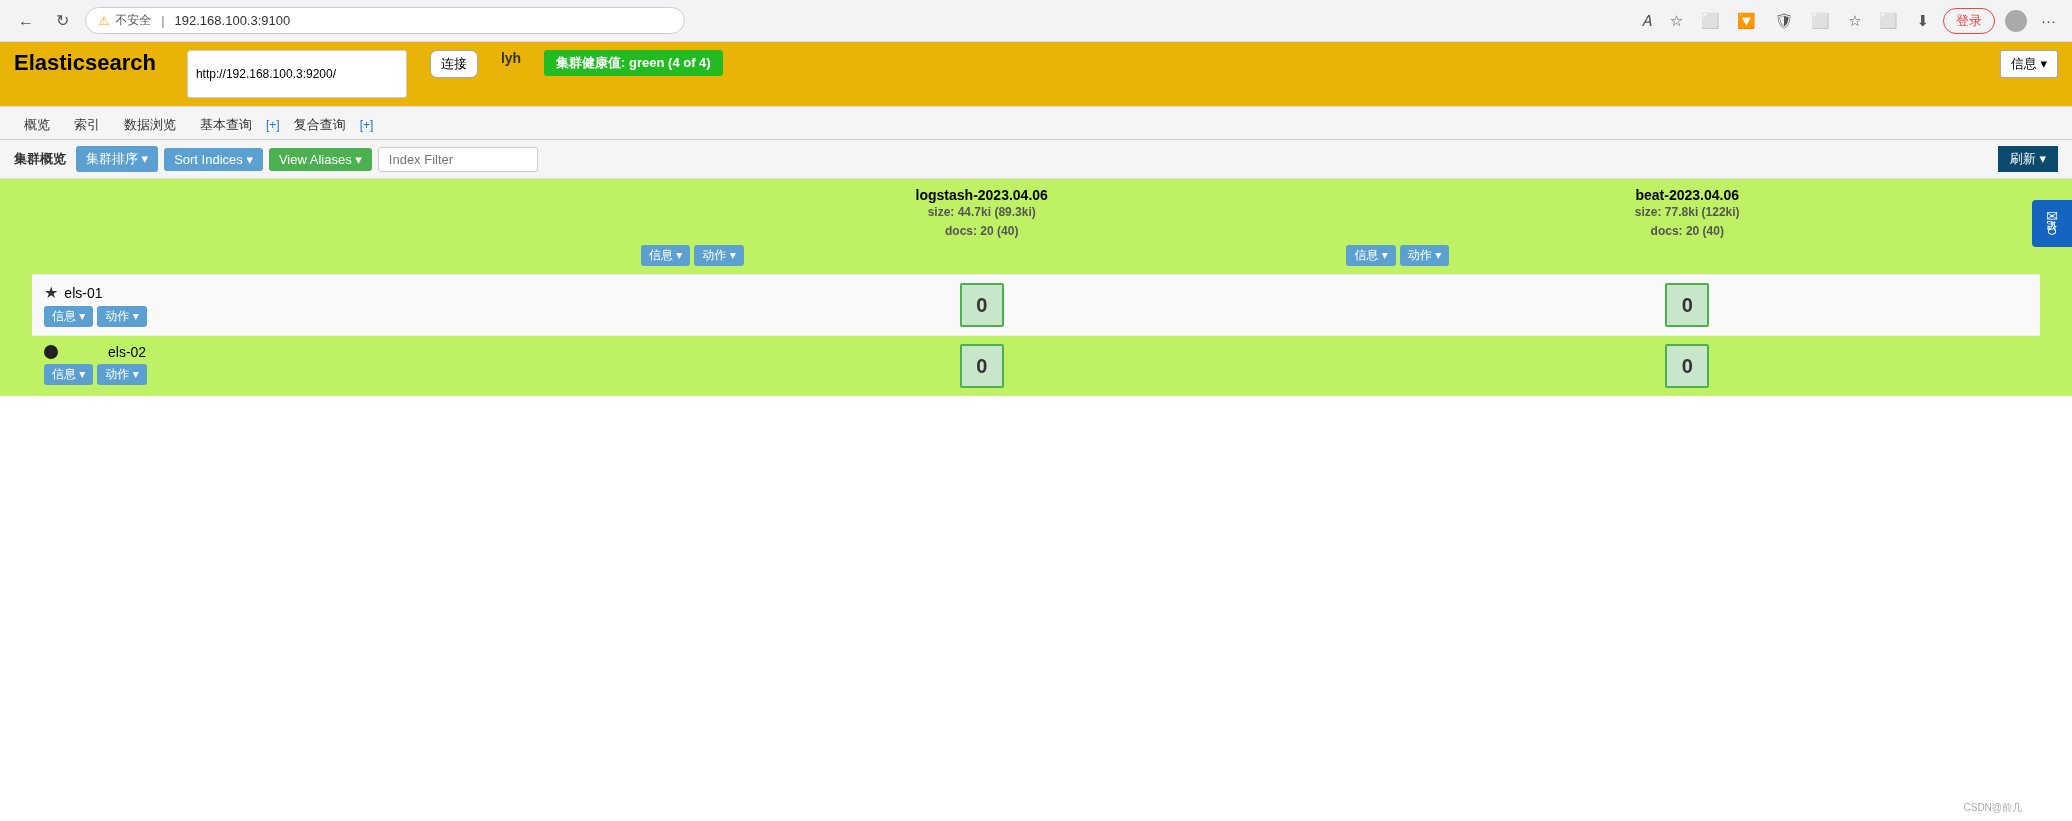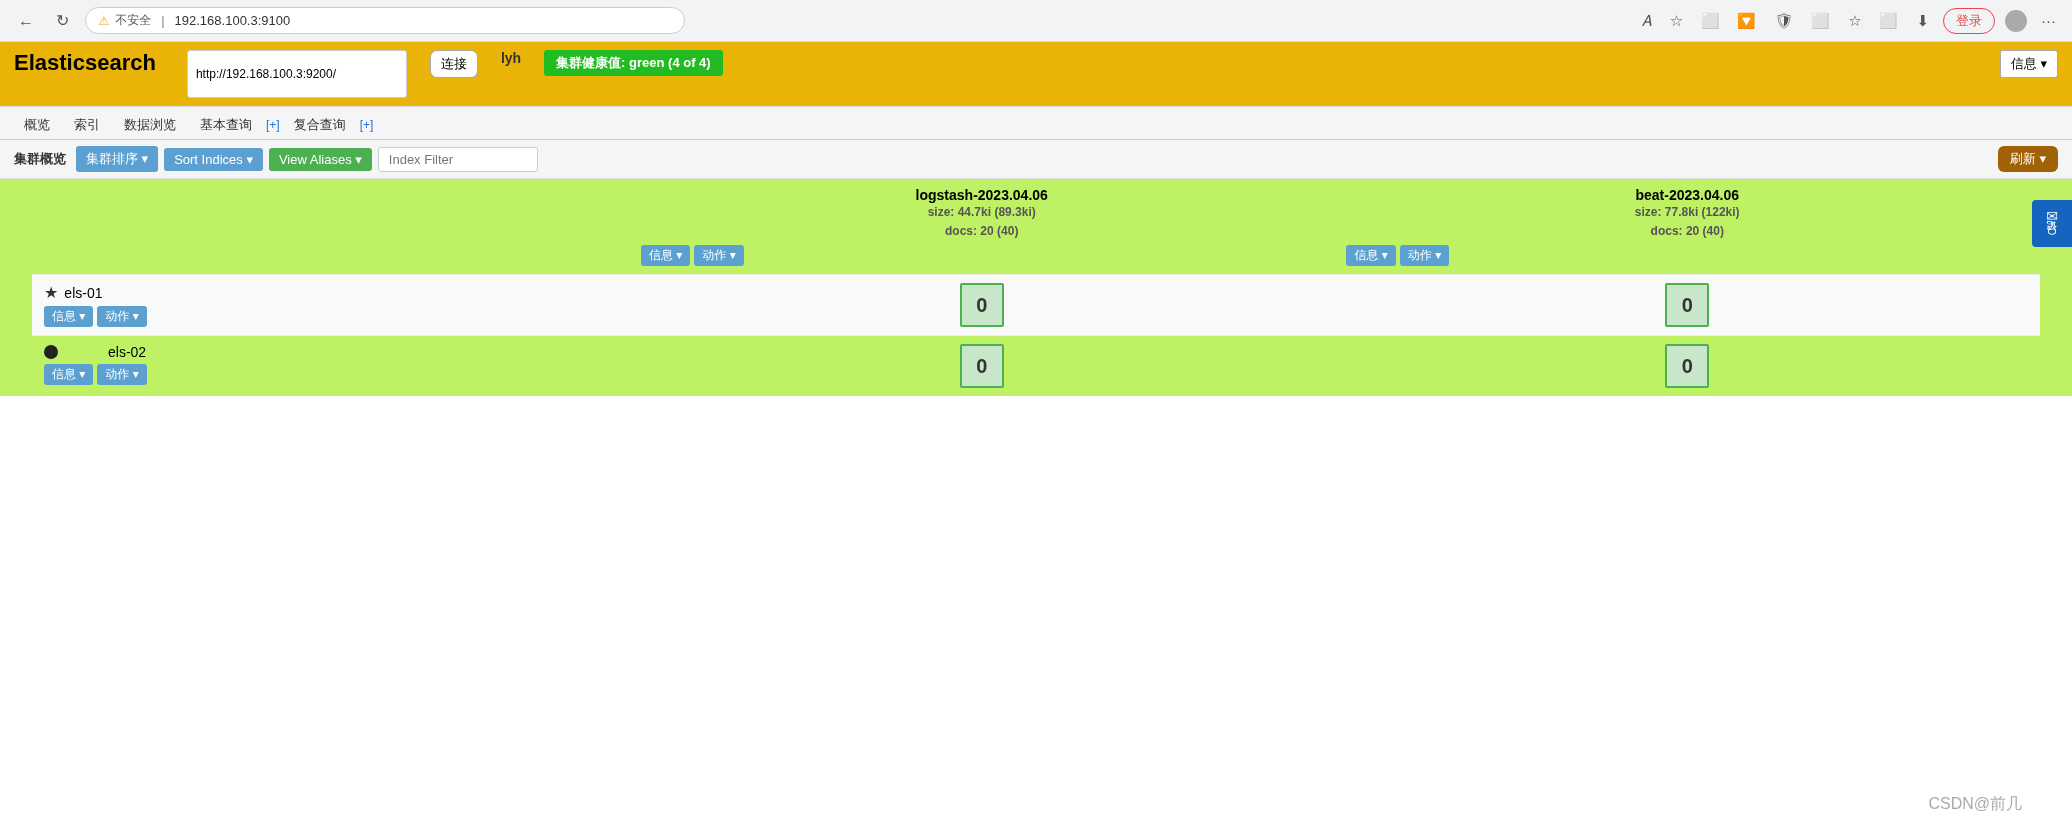--- a/index.html
+++ b/index.html
@@ -175,24 +175,24 @@
       border: 1px solid #ccc;
       border-radius: 3px;
       padding: 4px 10px;
       font-size: 13px;
       width: 160px;
       background: #fff;
       color: #999;
     }
     .refresh-btn {
       margin-left: auto;
-      background: #a16207;
-      color: #fff;
-      border: none;
-      border-radius: 6px;
+      background: #0c4a6e;
+      color: #fff;
+      border: none;
+      border-radius: 0;
       padding: 4px 12px;
       cursor: pointer;
       font-size: 13px;
       display: flex;
       align-items: center;
       gap: 4px;
     }
 
     
     .main-content {
@@ -304,21 +304,21 @@
       writing-mode: vertical-rl;
       text-orientation: mixed;
       transform: rotate(180deg);
     }
 
     
     .bottom-credit {
       position: fixed;
       bottom: 6px;
       right: 50px;
-      font-size: 16px;
+      font-size: 10px;
       color: #aaa;
     }
   </style>
 </head>
 <body>
 
 <div class="browser-chrome">
   <button class="browser-nav-btn">←</button>
   <button class="browser-nav-btn">↻</button>
   <div class="browser-url-bar">

